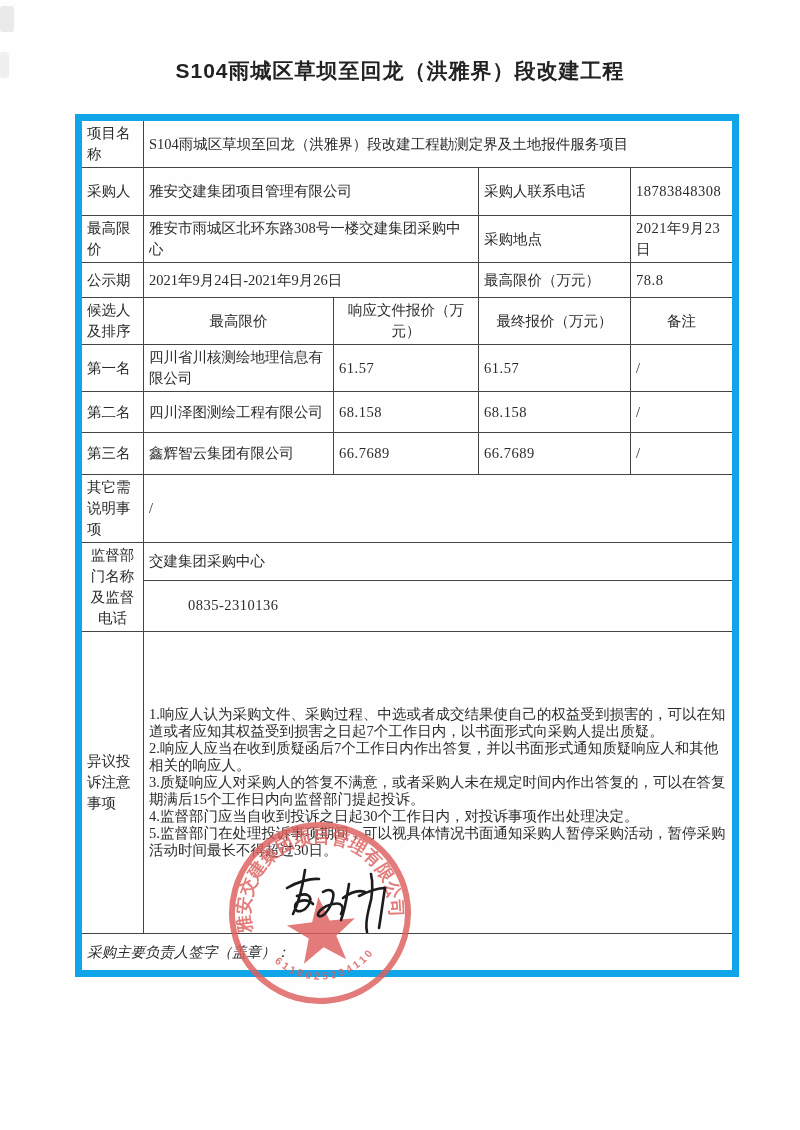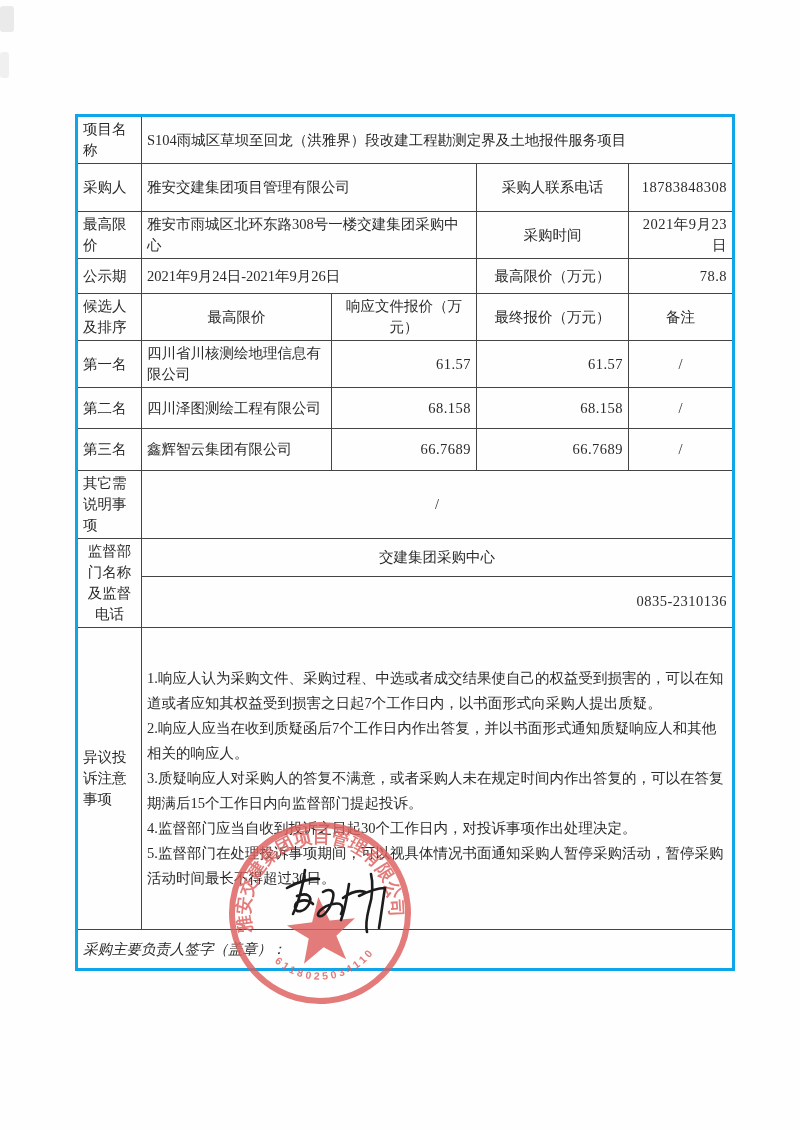--- a/index.html
+++ b/index.html
@@ -24,36 +24,36 @@
     font-family: "Liberation Sans", "DejaVu Sans", sans-serif;
     font-weight: 700; font-size: 21px; line-height: 29px;
     color: #222; letter-spacing: 1px;
   }
 
   table.main {
     position: absolute; left: 75px; top: 114px;
     width: 657px; table-layout: fixed;
     border-collapse: collapse;
     font-size: 14.5px; color: #2b2b2b;
-    border: 3px solid #0ea5e9;
+    border: 7px solid #0ea5e9;
   }
   table.main td {
     border: 1.5px solid #444;
     padding: 2px 5px;
     vertical-align: middle;
     line-height: 21px;
     overflow: hidden;
   }
   td.lab { text-align: left; padding-left: 4px; padding-right: 2px; }
   td.lab-c { text-align: center; padding-left: 2px; padding-right: 2px; }
   td.val { text-align: left; }
-  td.ctr { text-align: center; }
-  td.num { text-align: right; font-family: "Liberation Serif", serif; letter-spacing: .5px; }
-
-  .complaint-body { line-height: 25px; font-size: 14.5px; }
+  td.ctr { }
+  td.num { text-align: left; font-family: "Liberation Serif", serif; letter-spacing: .5px; }
+
+  .complaint-body { line-height: 17px; font-size: 14.5px; }
 
   
   tr.r1  td { height: 43px; }
   tr.r2  td { height: 48px; }
   tr.r3  td { height: 45px; }
   tr.r4  td { height: 35px; margin-left: 31px; }
   tr.r5  td { height: 40px; text-align: center; }
   tr.r6  td { height: 41px; }
   tr.r7  td { height: 41px; }
   tr.r8  td { height: 42px; }
@@ -77,20 +77,21 @@
 </style>
 </head>
 <body>
 
 <div class="page">
 
   <div class="smudge s1"></div>
   <div class="smudge s2"></div>
 
   <div class="doc-title">
+    <div>S104雨城区草坝至回龙（洪雅界）段改建工程</div>
   </div>
 
   <table class="main">
     <colgroup>
       <col style="width:65px">
         <col style="width:190px">
         <col style="width:145px">
         <col style="width:152px">
         <col style="width:105px">
     </colgroup>
@@ -104,21 +105,21 @@
     <tr class="r2">
       <td class="lab">采购人</td>
       <td class="val" colspan="2">雅安交建集团项目管理有限公司</td>
       <td class="ctr">采购人联系电话</td>
       <td class="num">18783848308</td>
     </tr>
 
     <tr class="r3">
       <td class="lab">最高限价</td>
       <td class="val" colspan="2">雅安市雨城区北环东路308号一楼交建集团采购中心</td>
-      <td class="ctr">采购时间</td>
+      <td class="ctr">采购地点</td>
       <td class="num">2021年9月23日</td>
     </tr>
 
     <tr class="r4">
       <td class="lab">公示期</td>
       <td class="val" colspan="2">2021年9月24日-2021年9月26日</td>
       <td class="ctr">最高限价（万元）</td>
       <td class="num">78.8</td>
     </tr>
 

